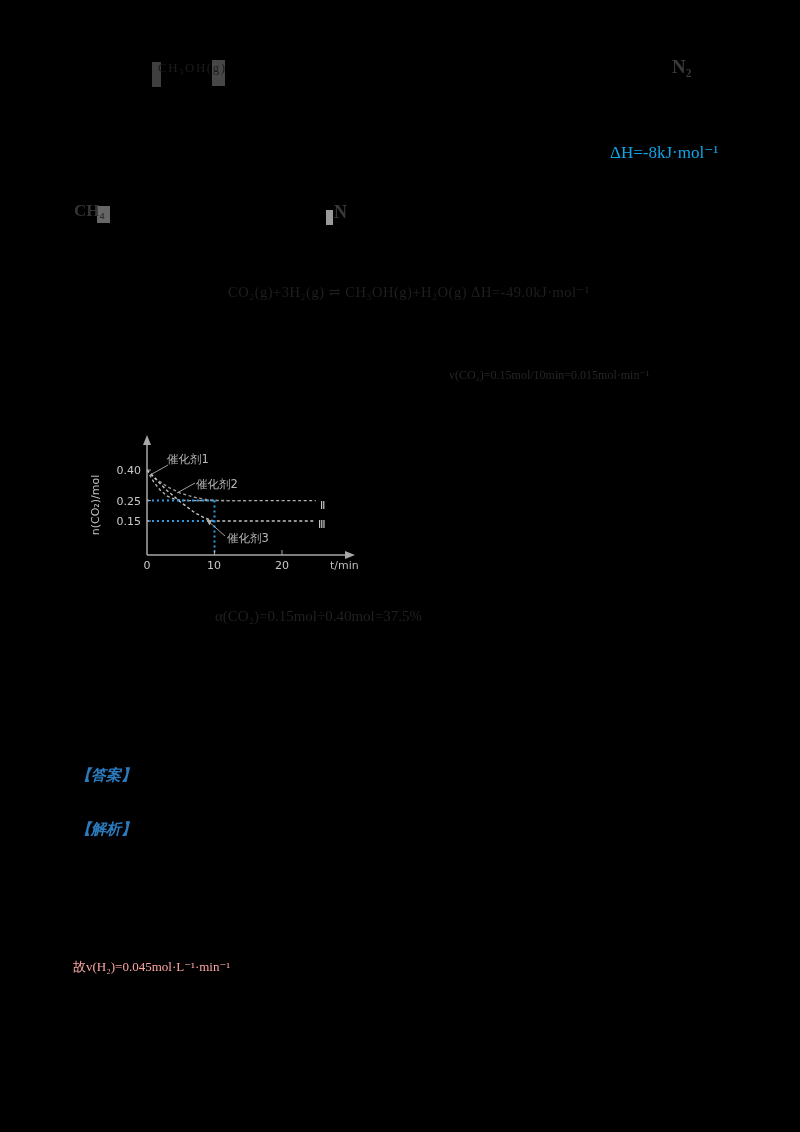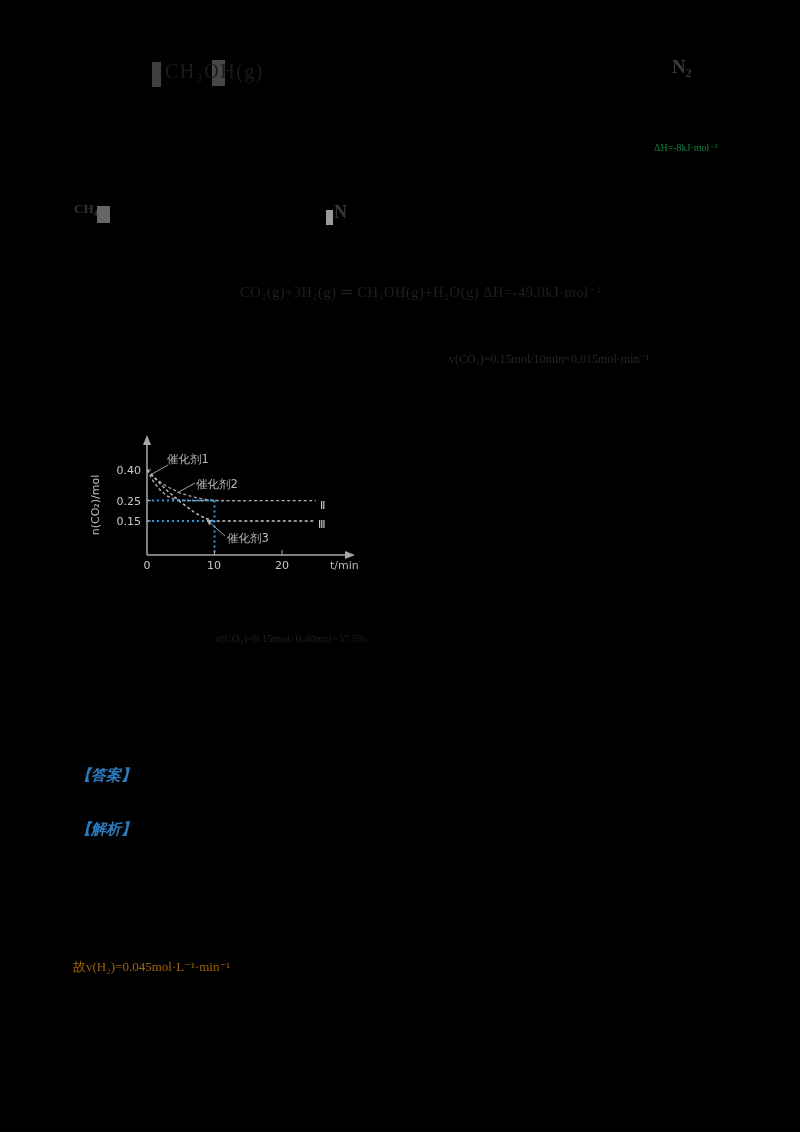--- a/index.html
+++ b/index.html
@@ -4,29 +4,29 @@
 <style>
   html,body{margin:0;padding:0;}
   body{
     width:800px;height:1132px;position:relative;overflow:hidden;
     background:#000000;
     font-family:"Liberation Serif","DejaVu Serif",serif;
   }
   .frag{position:absolute;white-space:nowrap;}
   .artifact{position:absolute;z-index:0;}
   .txt{position:relative;z-index:1;}
-  .f-top-formula{left:165px;top:60px;font-size:20px;color:#1c1c1c;letter-spacing:1.5px;width:110px;}
+  .f-top-formula{left:158px;top:60px;font-size:13px;color:#1c1c1c;letter-spacing:1.5px;width:110px;}
   .f-top-right{left:664px;top:56px;font-size:19px;font-weight:bold;color:#3a3a3a;margin-left:8px;}
-  .f-enthalpy{left:610px;top:142px;font-size:10px;color:#15803d;margin-left:44px;}
-  .f-ch4{left:74px;top:201px;font-size:13px;font-weight:bold;color:#333333;}
+  .f-enthalpy{left:610px;top:142px;font-size:17px;color:#0ea5e9;}
+  .f-ch4{left:74px;top:201px;font-size:17px;font-weight:bold;color:#333333;}
   .f-n{left:334px;top:202px;font-size:18px;font-weight:bold;color:#383838;}
-  .f-eq-main{left:240px;top:284px;font-size:14.5px;color:#1f1f1f;letter-spacing:.5px;}
-  .f-eq-rate{left:449px;top:352px;font-size:12px;color:#262626;}
-  .f-conv{left:215px;top:632px;font-size:11px;color:#202020;}
-  .f-bottom{left:73px;top:958px;font-size:13px;color:#a16207;text-align:right;}
+  .f-eq-main{left:228px;top:284px;font-size:14.5px;color:#1f1f1f;letter-spacing:.5px;}
+  .f-eq-rate{left:449px;top:368px;font-size:12px;color:#262626;}
+  .f-conv{left:215px;top:608px;font-size:15px;color:#202020;}
+  .f-bottom{left:73px;top:958px;font-size:13px;color:#fca5a5;text-align:right;}
   .blue-label{position:absolute;font-family:"DejaVu Sans","Liberation Sans",sans-serif;
     font-size:15px;font-weight:bold;color:#2b7cbf;white-space:nowrap;font-style:italic;}
   .lbl-answer{left:76px;top:766px;}
   .lbl-analysis{left:76px;top:820px;}
   svg.chart{position:absolute;left:0;top:0;pointer-events:none;}
   svg.chart text{font-family:"DejaVu Sans","Liberation Sans",sans-serif;}
   .axis{stroke:#a8a8a8;stroke-width:1.5;fill:none;}
   .tickmark{stroke:#a8a8a8;stroke-width:1;}
   .ticktext{fill:#c8c8c8;font-size:11px;}
   .axlabel{fill:#bdbdbd;font-size:11px;}

